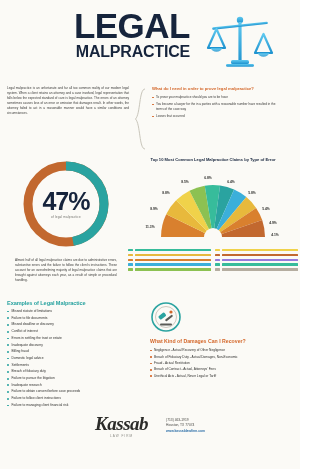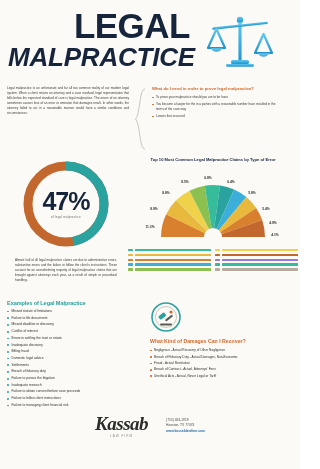--- a/index.html
+++ b/index.html
@@ -17,22 +17,22 @@
   }
 
   
   .header { position: absolute; left: 0; top: 0; width: 300px; height: 78px; text-align: right; }
   .title-wrap { position: absolute; left: 8px; top: 10px; width: 182px; }
   .title-1 {
     font-size: 35px; line-height: 0.92; font-weight: 700;
     letter-spacing: -0.5px; color: #16243c;
   }
   .title-2 {
-    font-size: 26px; line-height: 1.0; font-weight: 700;
-    letter-spacing: -0.2px; color: #16243c; margin-top: 2px; font-style: italic;
+    font-size: 16px; line-height: 1.0; font-weight: 700;
+    letter-spacing: -0.2px; color: #16243c; margin-top: 2px;
   }
   .scales { position: absolute; left: 200px; top: 12px; width: 80px; height: 62px; }
 
   
   .intro {
     position: absolute; left: 7px; top: 86px; width: 122px;
     font-size: 3.1px; line-height: 1.62; color: #3a3a38; text-align: justify;
   }
 
   

